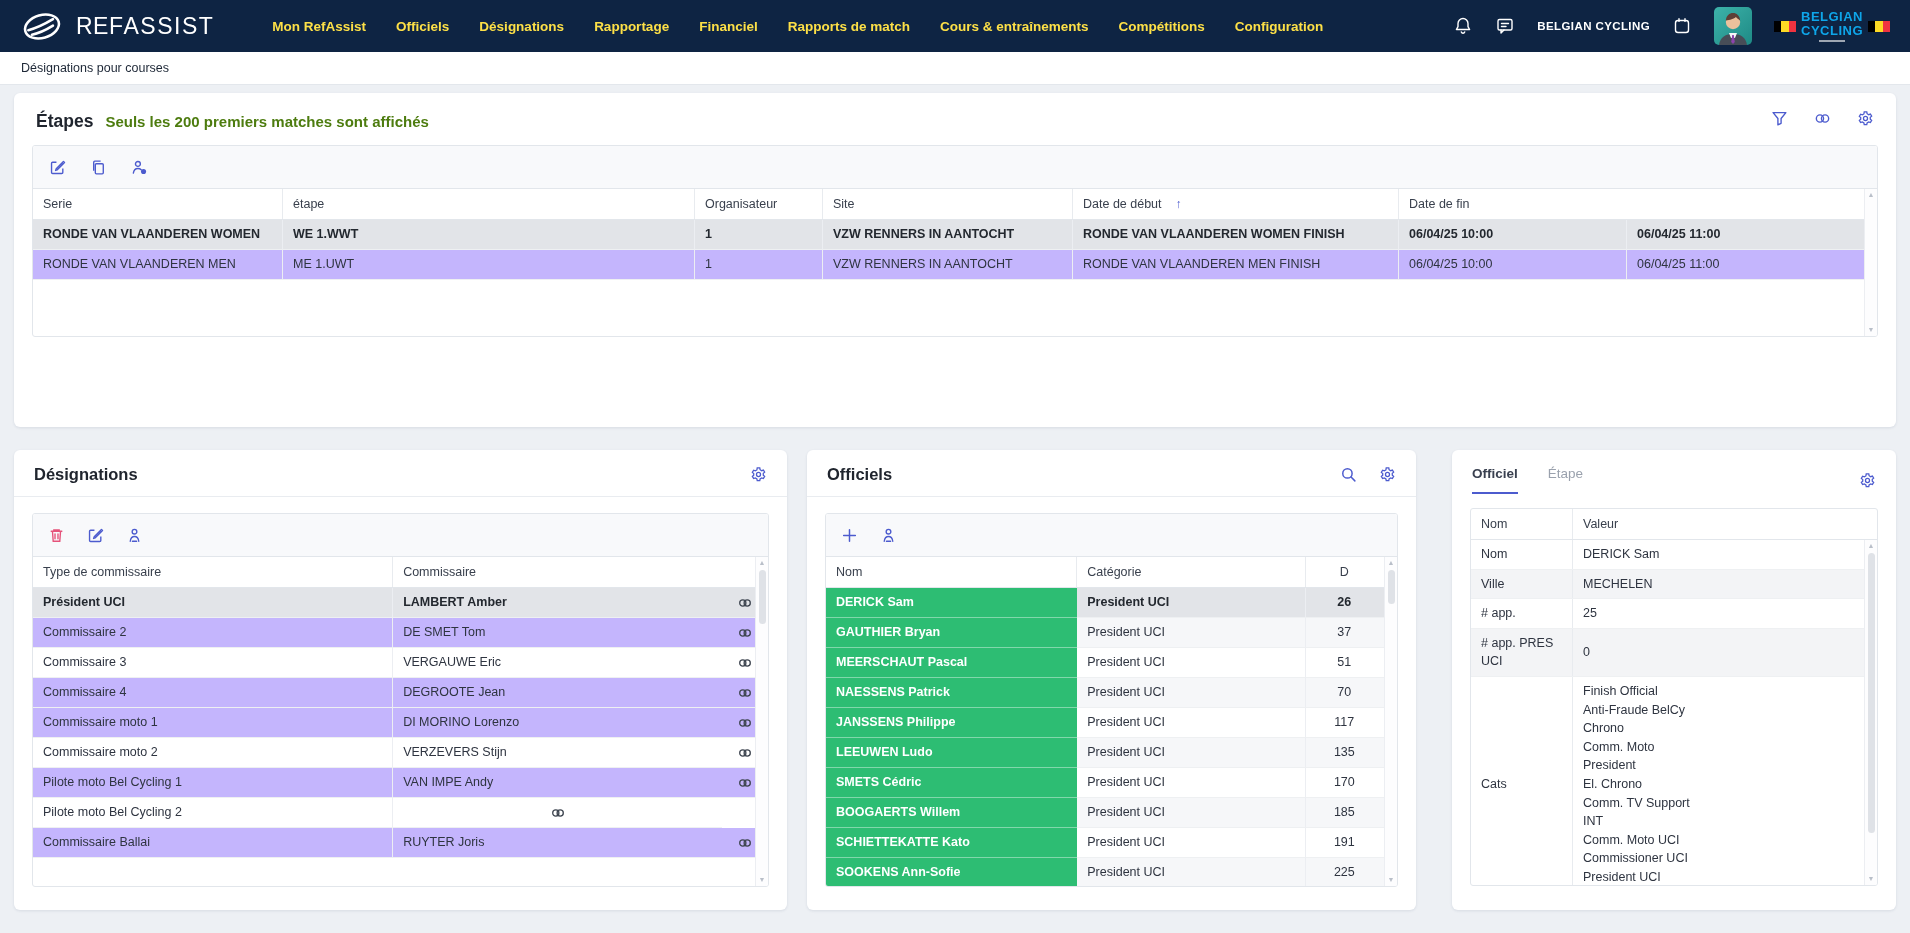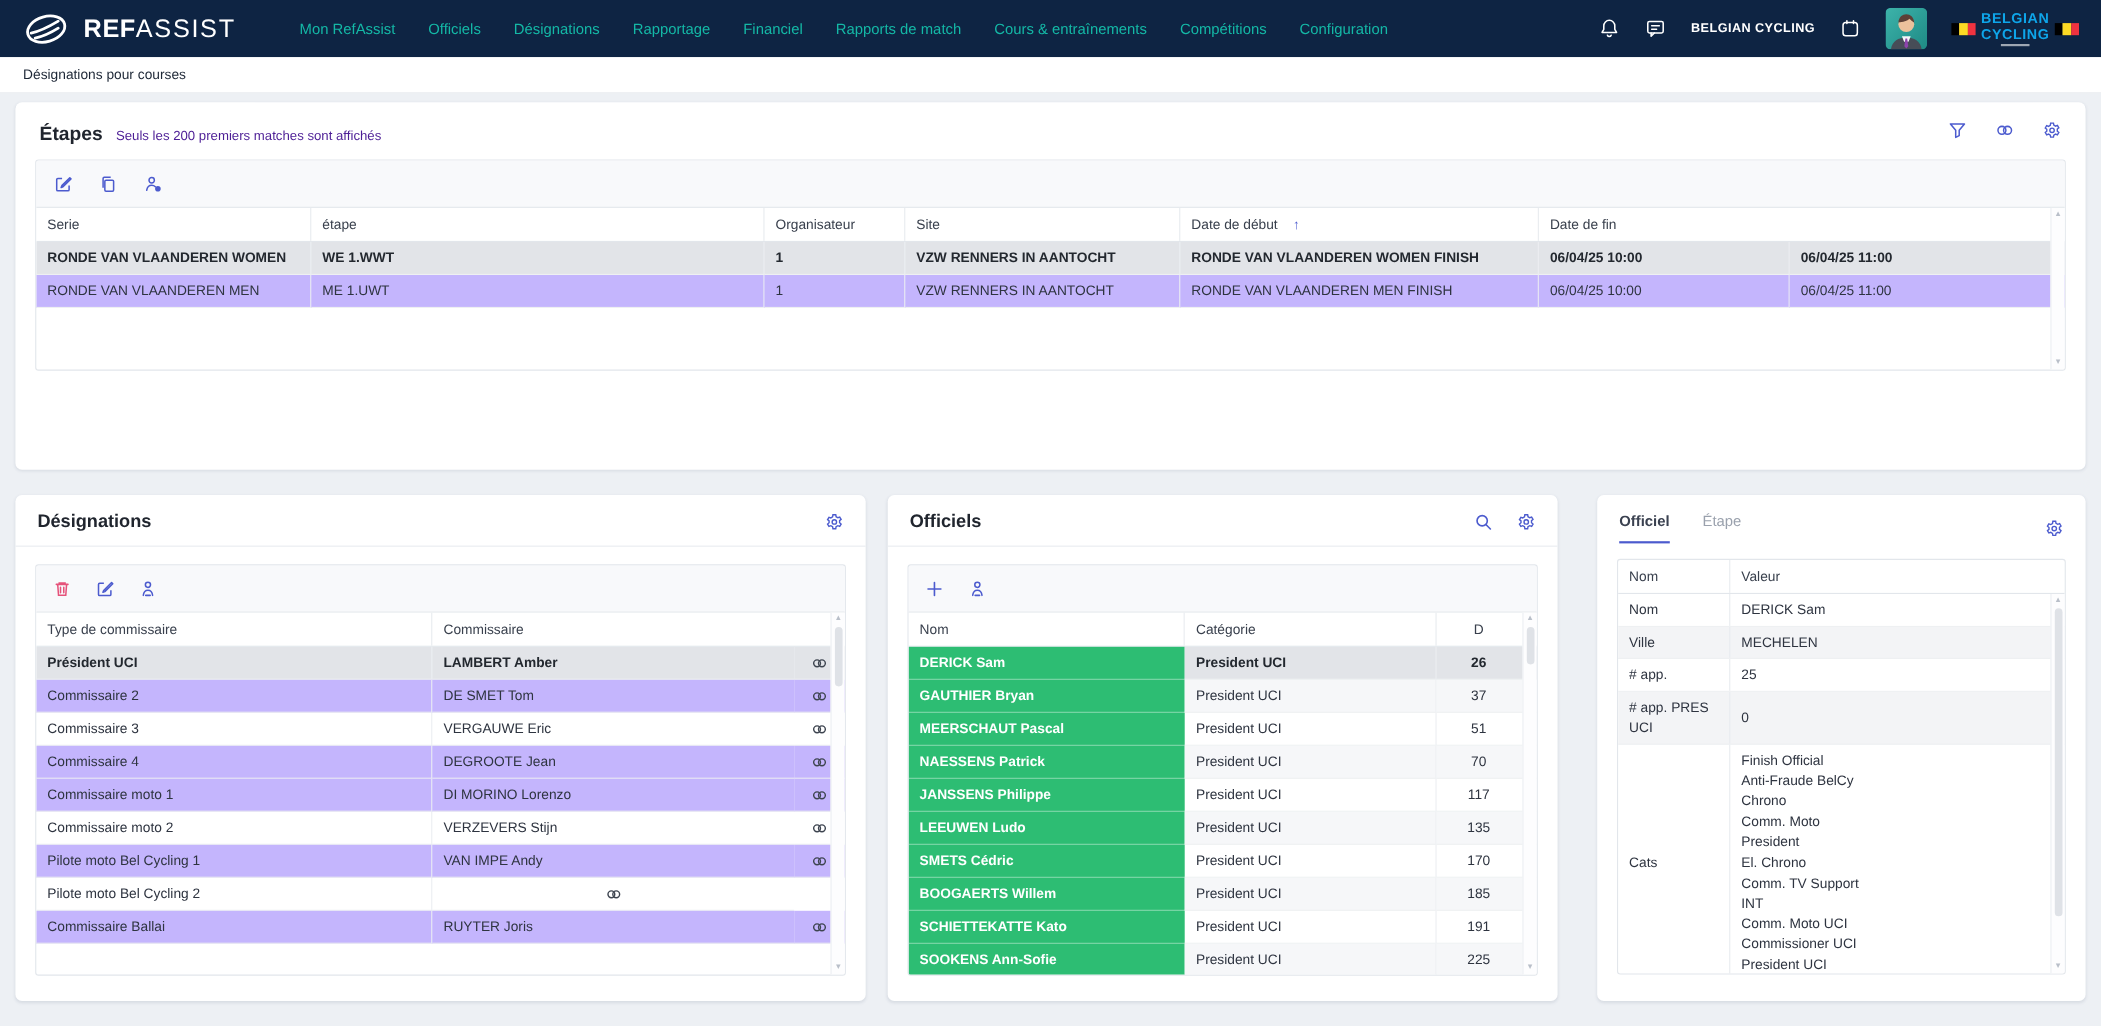--- a/index.html
+++ b/index.html
@@ -4,24 +4,24 @@
 <style>
   * { margin:0; padding:0; box-sizing:border-box; }
   html,body { width:1910px; height:933px; overflow:hidden;
     font-family:"Liberation Sans","DejaVu Sans",sans-serif;
     background:#edf0f4; -webkit-font-smoothing:antialiased; }
 
   
   .navbar { height:52px; background:#0e2443; display:flex; align-items:center; padding:0 20px; }
   .brand { display:flex; align-items:center; gap:12px; color:#fff; }
   .brand-text { font-size:23px; letter-spacing:.5px; color:#fff; }
-  .brand-text b { font-weight:700; }
+  .brand-text b { font-weight:400; }
   .brand-text span { font-weight:300; letter-spacing:1.5px; }
   .nav-items { display:flex; gap:30px; margin-left:58px; }
-  .nav-item { color:#14b8a6; font-size:13.5px; font-weight:400; cursor:pointer; white-space:nowrap; }
+  .nav-item { color:#fde047; font-size:13.5px; font-weight:700; cursor:pointer; white-space:nowrap; }
   .nav-right { margin-left:auto; display:flex; align-items:center; gap:22px; }
   .nav-ic { color:#fff; width:20px; height:20px; cursor:pointer; }
   .org-label { color:#fff; font-size:11.5px; font-weight:700; letter-spacing:.4px; white-space:nowrap; }
   .avatar { width:38px; height:38px; border-radius:5px; overflow:hidden; cursor:pointer; flex:0 0 auto; }
   .bc-logo { display:flex; align-items:center; gap:5px; cursor:default; }
   .flag { display:inline-flex; width:22px; height:11px; }
   .flag i { flex:1; }
   .flag .fb { background:#000; } .flag .fy { background:#fdda24; } .flag .fr { background:#ef3340; }
   .bc-txt { display:flex; flex-direction:column; align-items:center; line-height:14px; }
   .bc-txt .l1,.bc-txt .l2 { color:#0ea5e9; font-size:13px; font-weight:800; letter-spacing:.5px; }
@@ -30,21 +30,21 @@
   
   .breadcrumb-bar { height:31px; background:#fff; border-bottom:1px solid #e3e7ec;
     display:flex; align-items:center; padding:16px 21px; }
   .breadcrumb { font-size:12.5px; color:#1d2736; }
 
   
   .card { background:#fff; border-radius:6px; box-shadow:0 1px 3px rgba(20,35,80,.1); }
   .etapes-card { margin:8px 14px 0; height:334px; }
   .card-head { display:flex; align-items:baseline; padding:17px 22px 13px; }
   .card-title { font-size:17.5px; font-weight:700; color:#20252e; }
-  .card-sub { font-size:12px; color:#4c1d95; margin-left:12px; font-weight:400; }
+  .card-sub { font-size:15px; color:#4d7c0f; margin-left:12px; font-weight:700; }
   .head-icons { margin-left:auto; display:flex; gap:26px; align-items:center; }
   .aico { color:#4c5bce; width:17px; height:17px; cursor:pointer; }
   .aico svg,.nav-ic svg { width:100%; height:100%; display:block; }
 
   .tbl-wrap { margin:0 18px; border:1px solid #e2e6eb; border-radius:3px; position:relative; overflow:hidden; background:#fff; }
   .et-wrap { height:192px; }
   .toolbar { height:43px; background:#f8f9fb; border-bottom:1px solid #e2e6eb;
     display:flex; align-items:center; gap:24px; padding:0 16px; }
   .tico { width:17px; height:17px; color:#4c5bce; cursor:pointer; }
   .tico svg { width:100%; height:100%; display:block; }

